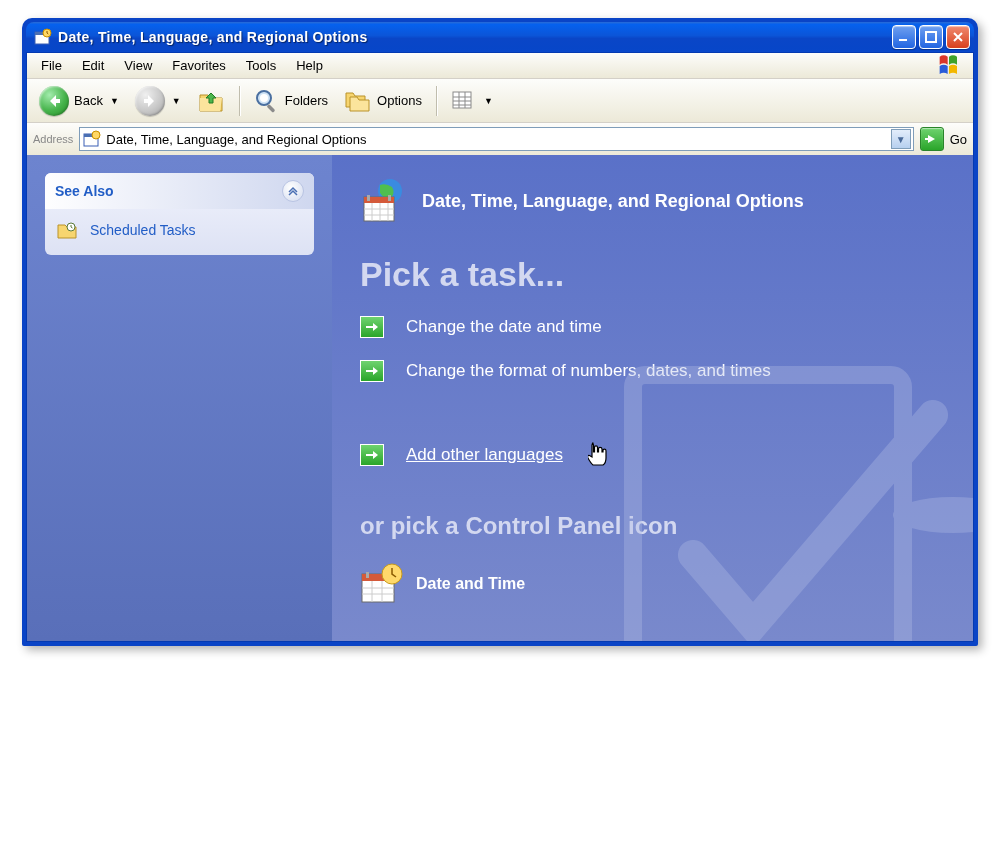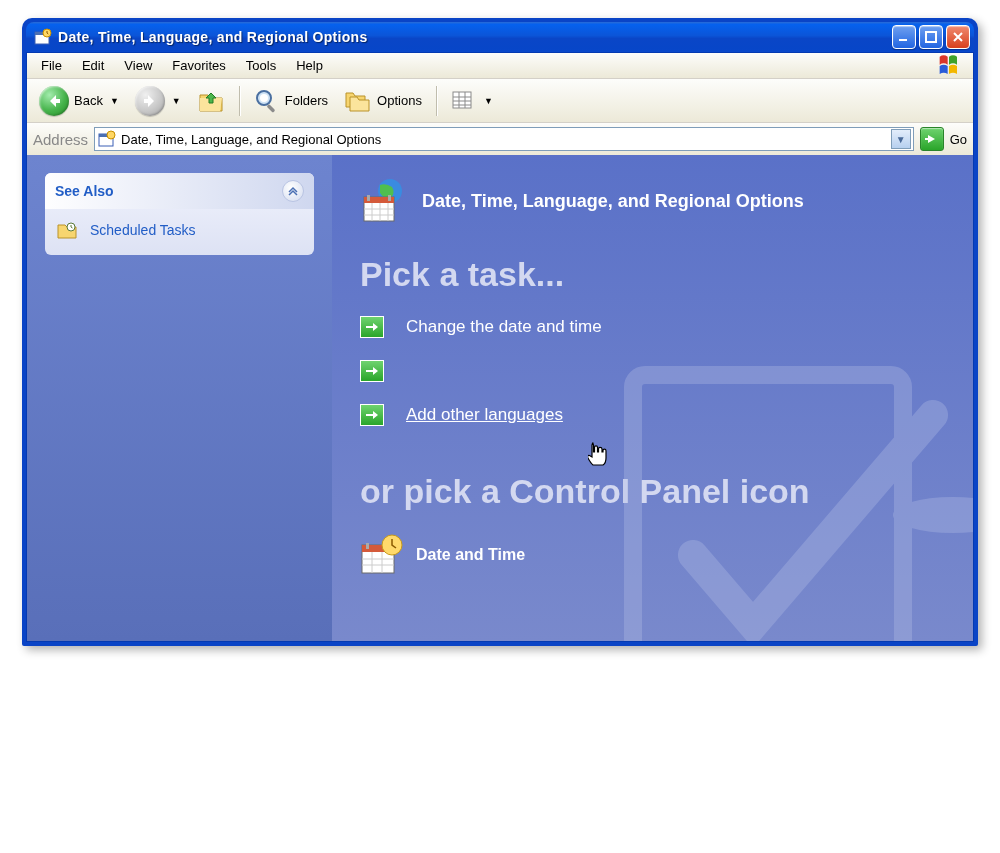--- a/index.html
+++ b/index.html
@@ -105,21 +105,21 @@
 .circ.grey  { background: radial-gradient(circle at 35% 30%, #f0f0f0, #c8c8c8 55%, #a0a0a0); }
 .tb-btn .dd { font-size: 9px; color: #000; margin-left: 2px; }
 
 .addrbar {
   height: 32px;
   background: linear-gradient(to bottom, #fdfdfb, #ECE9D8);
   display: flex; align-items: center;
   padding: 0 6px;
   gap: 6px;
 }
-.addrbar .label { font-size: 15px; color: #888; }
+.addrbar .label { font-size: 11px; color: #888; }
 .addr-combo {
   flex: 1;
   height: 24px;
   background: #fff;
   border: 1px solid #7F9DB9;
   display: flex; align-items: center;
   padding: 0 2px;
 }
 .addr-combo .ico { width: 20px; display:flex; align-items:center; justify-content:center;}
 .addr-combo .text { flex: 1; padding: 0 4px; font-size: 13px; color:#000;}
@@ -220,30 +220,30 @@
   margin: 10px 0 12px;
 }
 .task-link {
   display: flex; align-items: center; gap: 22px;
   margin: 22px 0;
   font-size: 17px;
   font-weight: normal;
   color: #fff;
   cursor: pointer;
 }
-.task-link.hovered span { text-decoration: underline; }
+.task-link.hovered span { text-decoration: underline; margin-top: 40px; }
 .arrow-box {
   width: 24px; height: 22px;
   background: linear-gradient(to bottom, #6fd36f, #2aa52a);
   border: 1px solid #fff;
   display:flex;align-items:center;justify-content:center;
   flex: 0 0 auto;
 }
 .section-head2 {
-  font-size: 34px;
+  font-size: 24px;
   font-weight: bold;
   color: #d3d8f0;
   margin: 46px 0 22px;
   line-height: 1.15;
 }
 .icon-row {
   display: flex; gap: 28px;
   flex-wrap: wrap;
 }
 .cp-icon {
@@ -449,20 +449,21 @@
               </svg>
           </span>
           <span>Change the date and time</span>
         </div>
         <div class="task-link">
           <span class="arrow-box">
             <svg width="14" height="12" viewBox="0 0 14 12">
                 <path d="M1 5h7V2l5 4-5 4V7H1z" fill="#fff"></path>
               </svg>
           </span>
+          <span>Change the format of numbers, dates, and times</span>
         </div>
         <div class="task-link hovered" style="position:relative;">
           <span class="arrow-box">
             <svg width="14" height="12" viewBox="0 0 14 12">
                 <path d="M1 5h7V2l5 4-5 4V7H1z" fill="#fff"></path>
               </svg>
           </span>
           <span>Add other languages</span>
         </div>
 

